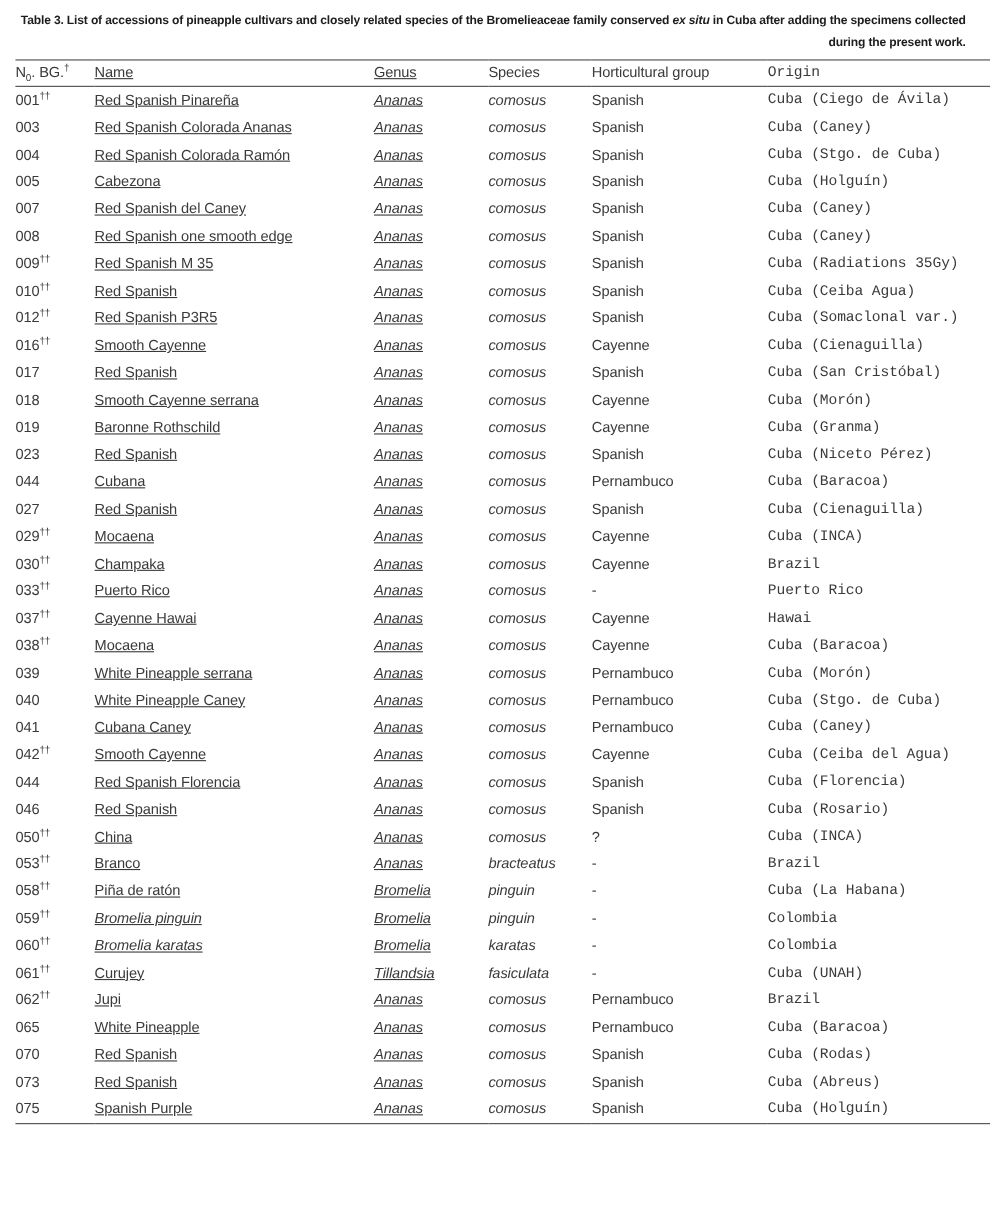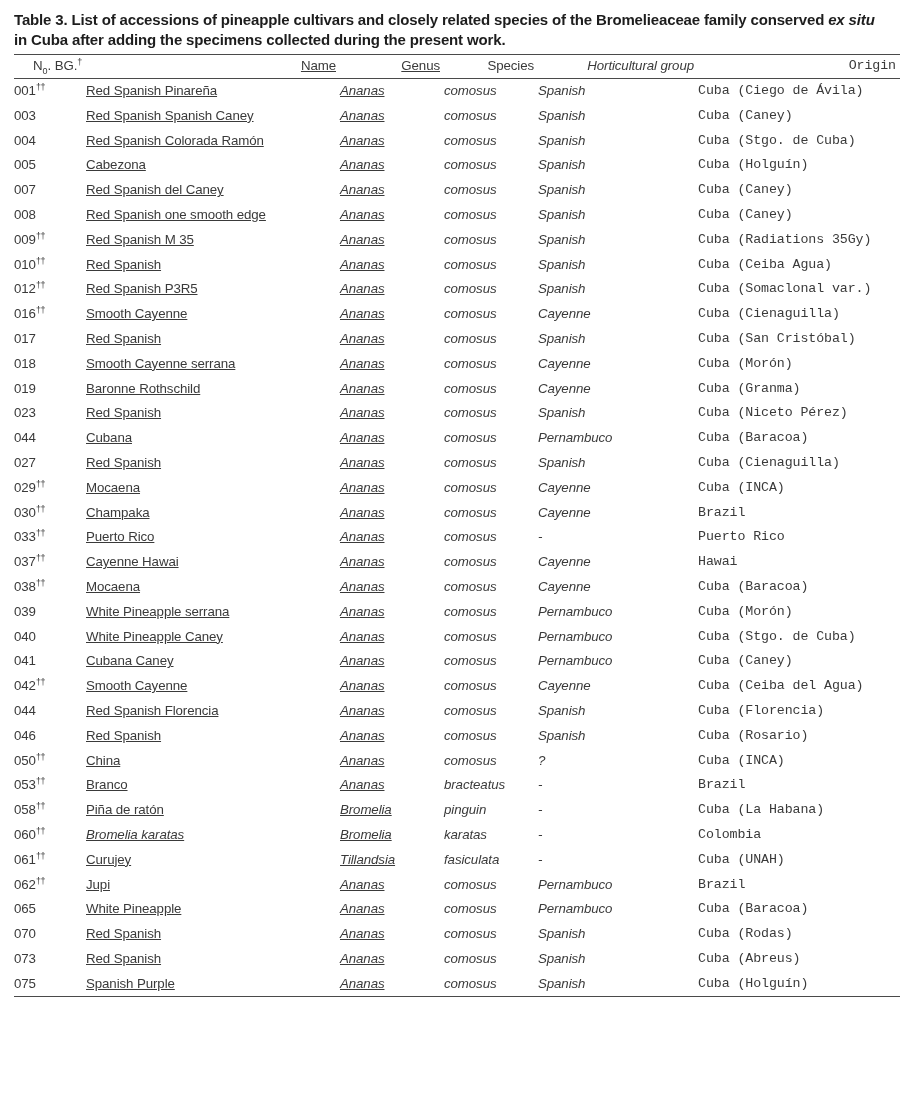--- a/index.html
+++ b/index.html
@@ -16,40 +16,41 @@
   }
   .page {
     position: relative;
     width: 900px;
     height: 1110px;
     box-sizing: border-box;
     padding: 0;
     overflow: hidden;
   }
   .table-caption {
-    font-size: 15px;
+    font-size: 11px;
     font-weight: bold;
     line-height: 19.5px;
     color: #1d1d1d;
     padding: 10px 22px 5px 14px;
     letter-spacing: -0.15px;
+    text-align: right;
   }
   .table-caption .ital {
     font-style: italic;
   }
   table.accessions {
     border-collapse: collapse;
     width: 862px;
     margin-left: 14px;
     table-layout: fixed;
   }
   table.accessions thead th {
     font-weight: normal;
     font-size: 13.3px;
-    text-align: right;
+    text-align: left;
     padding: 3px 4px 5px 0;
     color: #3a3a3a;
     border-top: 1.4px solid #4a4a4a;
     border-bottom: 1.4px solid #4a4a4a;
     vertical-align: bottom;
     letter-spacing: -0.1px;
   }
   table.accessions tbody td {
     font-size: 13.3px;
     text-align: left;
@@ -61,21 +62,21 @@
     white-space: nowrap;
     letter-spacing: -0.1px;
   }
   table.accessions tbody tr:last-child td {
     border-bottom: 1.6px solid #4a4a4a;
   }
   td.c-id, th.c-id { width: 68px; }
   td.c-name, th.c-name { width: 250px; text-decoration: underline; }
   td.c-genus, th.c-genus { width: 100px; text-decoration: underline; }
   td.c-species, th.c-species { width: 90px; }
-  td.c-hort, th.c-hort { width: 156px; font-style: italic; }
+  td.c-hort, th.c-hort { width: 156px; }
   td.c-origin, th.c-origin { width: 198px; font-family: Liberation Mono, monospace; }
   .sci { font-style: italic; }
   .dagger {
     font-size: 9px;
     vertical-align: super;
     line-height: 0;
     letter-spacing: -0.3px;
   }
   .sub0 {
     font-size: 9px;
@@ -108,21 +109,21 @@
         <tr>
           <td class="c-id"><span>001</span><span class="dagger">††</span></td>
           <td class="c-name">Red Spanish Pinareña</td>
           <td class="c-genus sci">Ananas</td>
           <td class="c-species sci">comosus</td>
           <td class="c-hort">Spanish</td>
           <td class="c-origin">Cuba (Ciego de Ávila)</td>
         </tr>
         <tr>
           <td class="c-id"><span>003</span></td>
-          <td class="c-name">Red Spanish Spanish Caney</td>
+          <td class="c-name">Red Spanish Colorada Ananas</td>
           <td class="c-genus sci">Ananas</td>
           <td class="c-species sci">comosus</td>
           <td class="c-hort">Spanish</td>
           <td class="c-origin">Cuba (Caney)</td>
         </tr>
         <tr>
           <td class="c-id"><span>004</span></td>
           <td class="c-name">Red Spanish Colorada Ramón</td>
           <td class="c-genus sci">Ananas</td>
           <td class="c-species sci">comosus</td>
@@ -337,20 +338,28 @@
           <td class="c-hort">-</td>
           <td class="c-origin">Brazil</td>
         </tr>
         <tr>
           <td class="c-id"><span>058</span><span class="dagger">††</span></td>
           <td class="c-name">Piña de ratón</td>
           <td class="c-genus sci">Bromelia</td>
           <td class="c-species sci">pinguin</td>
           <td class="c-hort">-</td>
           <td class="c-origin">Cuba (La Habana)</td>
+        </tr>
+        <tr>
+          <td class="c-id"><span>059</span><span class="dagger">††</span></td>
+          <td class="c-name sci">Bromelia pinguin</td>
+          <td class="c-genus sci">Bromelia</td>
+          <td class="c-species sci">pinguin</td>
+          <td class="c-hort">-</td>
+          <td class="c-origin">Colombia</td>
         </tr>
         <tr>
           <td class="c-id"><span>060</span><span class="dagger">††</span></td>
           <td class="c-name sci">Bromelia karatas</td>
           <td class="c-genus sci">Bromelia</td>
           <td class="c-species sci">karatas</td>
           <td class="c-hort">-</td>
           <td class="c-origin">Colombia</td>
         </tr>
         <tr>

